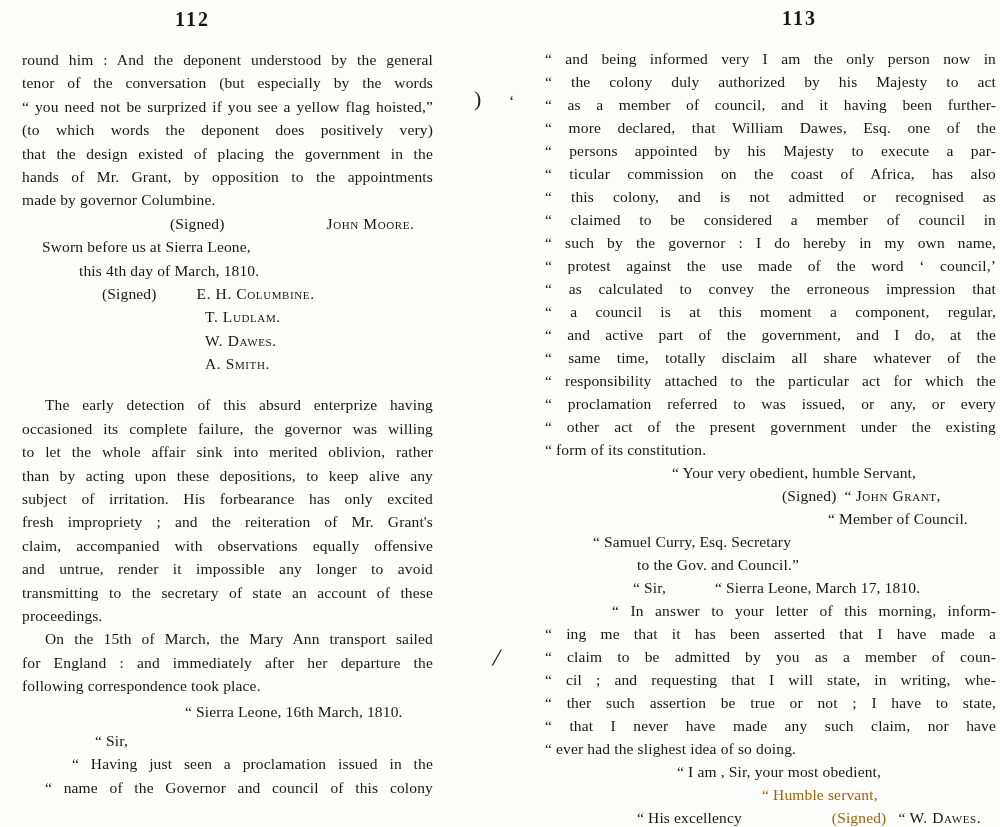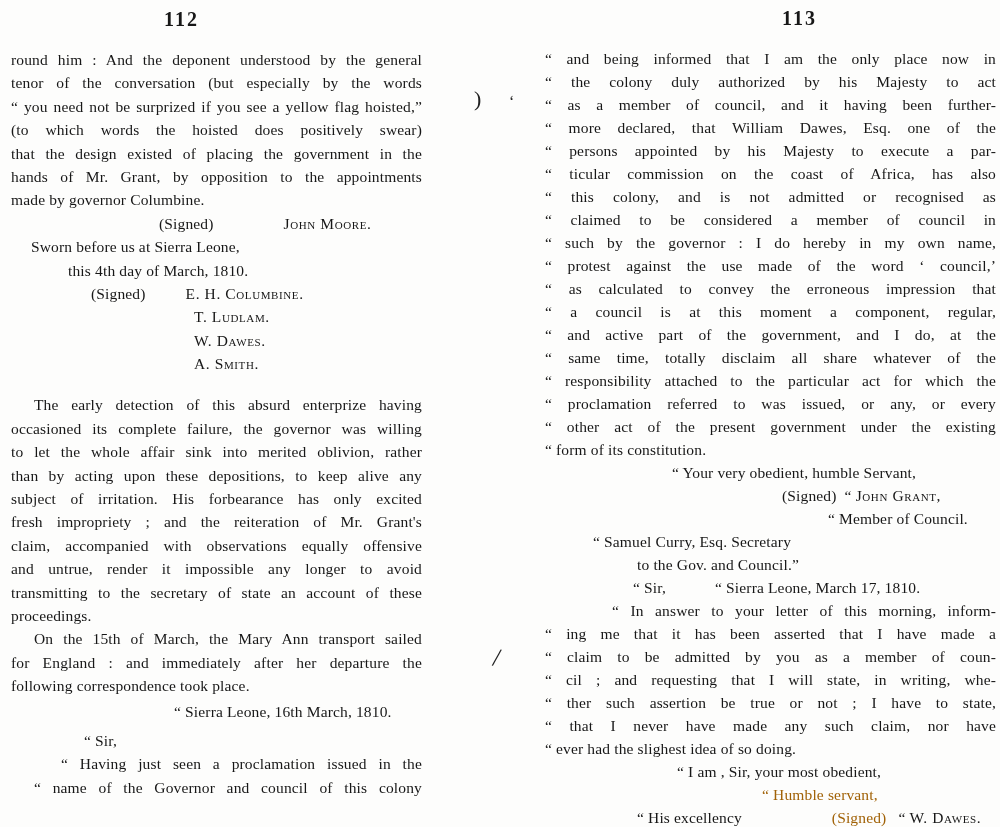--- a/index.html
+++ b/index.html
@@ -3,57 +3,57 @@
 <meta charset="utf-8">
 <style>
   html,body{margin:0;padding:0;}
   body{
     width:1000px;height:827px;position:relative;overflow:hidden;
     background:#fdfdfc;color:#171717;
     font-family:"Liberation Serif","DejaVu Serif",serif;
     -webkit-font-smoothing:antialiased;
   }
   .pg{position:absolute;top:0;}
-  .pg-l{left:11px;width:411px;}
+  .pg-l{left:22px;width:411px;}
   .pg-r{left:537px;width:459px;}
   .ln{height:23.4px;line-height:23.4px;font-size:15.5px;letter-spacing:.15px;overflow:visible;}
   .pg-r .ln{height:23px;line-height:23px;}
   .hdr{font-weight:700;font-size:20px;letter-spacing:2px;height:24px;line-height:24px;margin-top:7px;margin-bottom:17px;}
   .j{text-align:justify;text-align-last:justify;}
   .sc{font-variant:small-caps;letter-spacing:.6px;}
   .it{}
   .faded{color:#a16207;}
   
   .pl8{padding-left:8px}.pl20{padding-left:20px}.pl23{padding-left:23px}
   .pl50{padding-left:50px}.pl56{padding-left:56px}
   .pl57{padding-left:57px}.pl73{padding-left:73px}.pl75{padding-left:75px}
   .pl80{padding-left:80px}.pl96{padding-left:96px}.pl100{padding-left:100px}
   .pl135{padding-left:135px}.pl140{padding-left:140px}.pl148{padding-left:148px}
   .pl153{padding-left:153px}.pl163{padding-left:163px}.pl183{padding-left:183px}
   .pl225{padding-left:225px}.pl245{padding-left:245px}.pl291{padding-left:291px}
   
   .g8{margin-left:8px}.g12{margin-left:12px}.g40{margin-left:40px}
-  .g49{margin-left:49px}.g70{margin-left:70px}.g90{margin-left:90px}
+  .g49{margin-left:49px}.g70{margin-left:102px}.g90{margin-left:90px}
   
   .gap18{margin-top:18px}.gap14{margin-top:2px}.gap6{margin-top:6px}
   .t22{height:22px;line-height:22px}.t20{height:20px;line-height:20px}
   .t19{height:19px;line-height:19px}.t18{height:18px;line-height:18px}
   .artifact{position:absolute;color:#222;font-size:22px;line-height:1;}
   .artifact.slash{transform:rotate(10deg);font-size:26px;}
   .artifact.tick{font-size:16px;}
 </style>
 </head>
 <body>
 
 <div class="pg pg-l">
     <div class="ln hdr pl153"><span>112</span></div>
     <div class="ln j"><span>round him :  And the deponent understood by the general</span></div>
     <div class="ln j"><span>tenor of the conversation (but especially by the words</span></div>
     <div class="ln j"><span>“ you need not be surprized if you see a yellow flag hoisted,”</span></div>
-    <div class="ln j"><span>(to which words the hoisted does positively swear)</span></div>
+    <div class="ln j"><span>(to which words the deponent does positively very)</span></div>
     <div class="ln j"><span>that the design existed of placing the government in the</span></div>
     <div class="ln j"><span>hands of Mr. Grant, by opposition to the appointments</span></div>
     <div class="ln "><span>made by governor Columbine.</span></div>
     <div class="ln pl148"><span>(Signed)</span><span class="sc g70">John Moore.</span></div>
     <div class="ln pl20"><span>Sworn before us at Sierra Leone,</span></div>
     <div class="ln pl57"><span>this 4th day of March, 1810.</span></div>
     <div class="ln pl80"><span>(Signed)</span><span class="sc g40">E. H. Columbine.</span></div>
     <div class="ln pl183"><span class="sc">T. Ludlam.</span></div>
     <div class="ln pl183"><span class="sc">W. Dawes.</span></div>
     <div class="ln pl183"><span class="sc">A. Smith.</span></div>
@@ -70,21 +70,21 @@
     <div class="ln j pl23"><span>On the 15th of March, the Mary Ann transport sailed</span></div>
     <div class="ln j"><span>for England : and immediately after her departure the</span></div>
     <div class="ln "><span>following correspondence took place.</span></div>
     <div class="ln pl163 gap14"><span>“ </span><span class="it">Sierra Leone, 16th March, 1810.</span></div>
     <div class="ln pl73 gap6"><span>“ Sir,</span></div>
     <div class="ln j pl50"><span>“ Having just seen a proclamation issued in the</span></div>
     <div class="ln j pl23"><span>“ name of the Governor and council of this colony</span></div>
   </div>
 <div class="pg pg-r">
     <div class="ln hdr pl245"><span>113</span></div>
-    <div class="ln j pl8"><span>“ and being informed that I am the only place now in</span></div>
+    <div class="ln j pl8"><span>“ and being informed very I am the only person now in</span></div>
     <div class="ln j pl8"><span>“ the colony duly authorized by his Majesty to act</span></div>
     <div class="ln j pl8"><span>“ as a member of council, and it having been further-</span></div>
     <div class="ln j pl8"><span>“ more declared, that William Dawes, Esq. one of the</span></div>
     <div class="ln j pl8"><span>“ persons appointed by his Majesty to execute a par-</span></div>
     <div class="ln j pl8"><span>“ ticular commission on the coast of Africa, has also</span></div>
     <div class="ln j pl8"><span>“ this colony, and is not admitted or recognised as</span></div>
     <div class="ln j pl8"><span>“ claimed to be considered a member of council in</span></div>
     <div class="ln j pl8"><span>“ such by the governor :  I do hereby in my own name,</span></div>
     <div class="ln j pl8"><span>“ protest against the use made of the word ‘ council,’</span></div>
     <div class="ln j pl8"><span>“ as calculated to convey the erroneous impression that</span></div>

